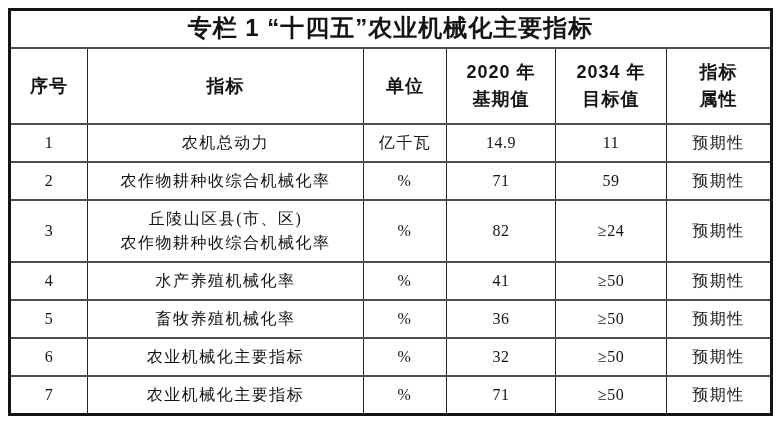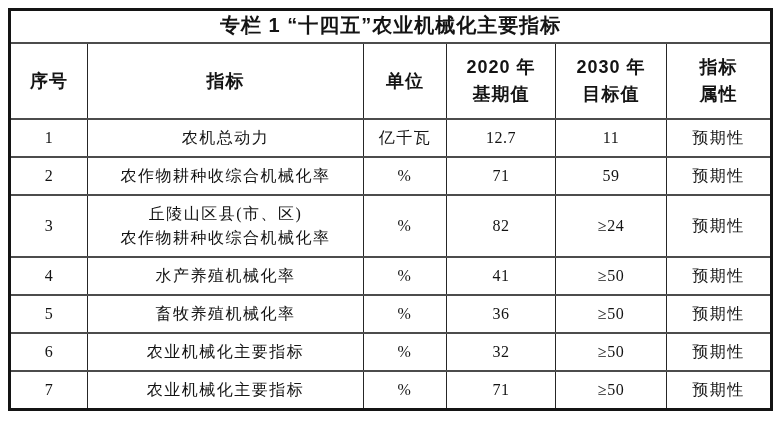--- a/index.html
+++ b/index.html
@@ -29,21 +29,21 @@
     border-bottom: 2px solid #4c4c4c;
     text-align: center;
     vertical-align: middle;
     overflow: hidden;
   }
   
   .title-row td {
     height: 28px;
     font-family: "Liberation Sans", "DejaVu Sans", sans-serif;
     font-weight: bold;
-    font-size: 20px;
+    font-size: 24px;
     letter-spacing: 1px;
     padding: 1px 4px 3px 4px;
   }
   .hdr-row th {
     height: 76px;
     font-family: "Liberation Sans", "DejaVu Sans", sans-serif;
     font-weight: bold;
     font-size: 18px;
     line-height: 27px;
     white-space: pre-line;
@@ -77,32 +77,32 @@
     <thead>
       <tr class="title-row">
         <td colspan="6">专栏 1 “十四五”农业机械化主要指标</td>
       </tr>
       <tr class="hdr-row">
         <th>序号</th>
         <th>指标</th>
         <th>单位</th>
         <th>2020 年
 基期值</th>
-        <th>2030 年
+        <th>2034 年
 目标值</th>
         <th>指标
 属性</th>
       </tr>
     </thead>
     <tbody id="rows-body">
   <tr>
     <td class="c-no">1</td>
     <td class="c-ind">农机总动力</td>
     <td class="c-unit">亿千瓦</td>
-    <td class="c-base">12.7</td>
+    <td class="c-base">14.9</td>
     <td class="c-target">11</td>
     <td class="c-attr">预期性</td>
   </tr>
 
   <tr>
     <td class="c-no">2</td>
     <td class="c-ind">农作物耕种收综合机械化率</td>
     <td class="c-unit">%</td>
     <td class="c-base">71</td>
     <td class="c-target">59</td>

